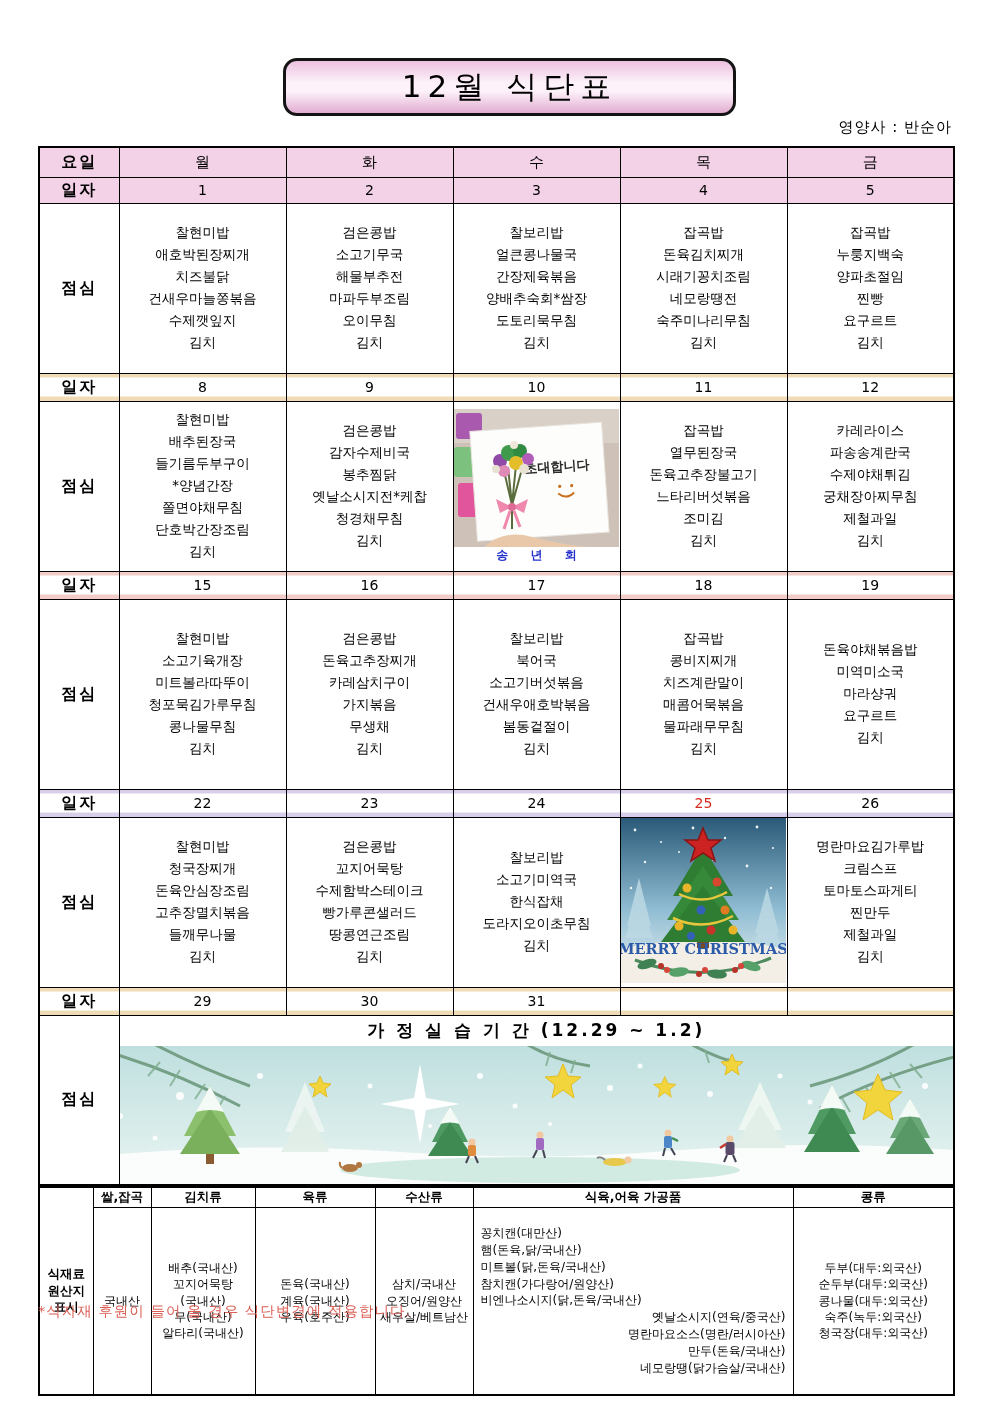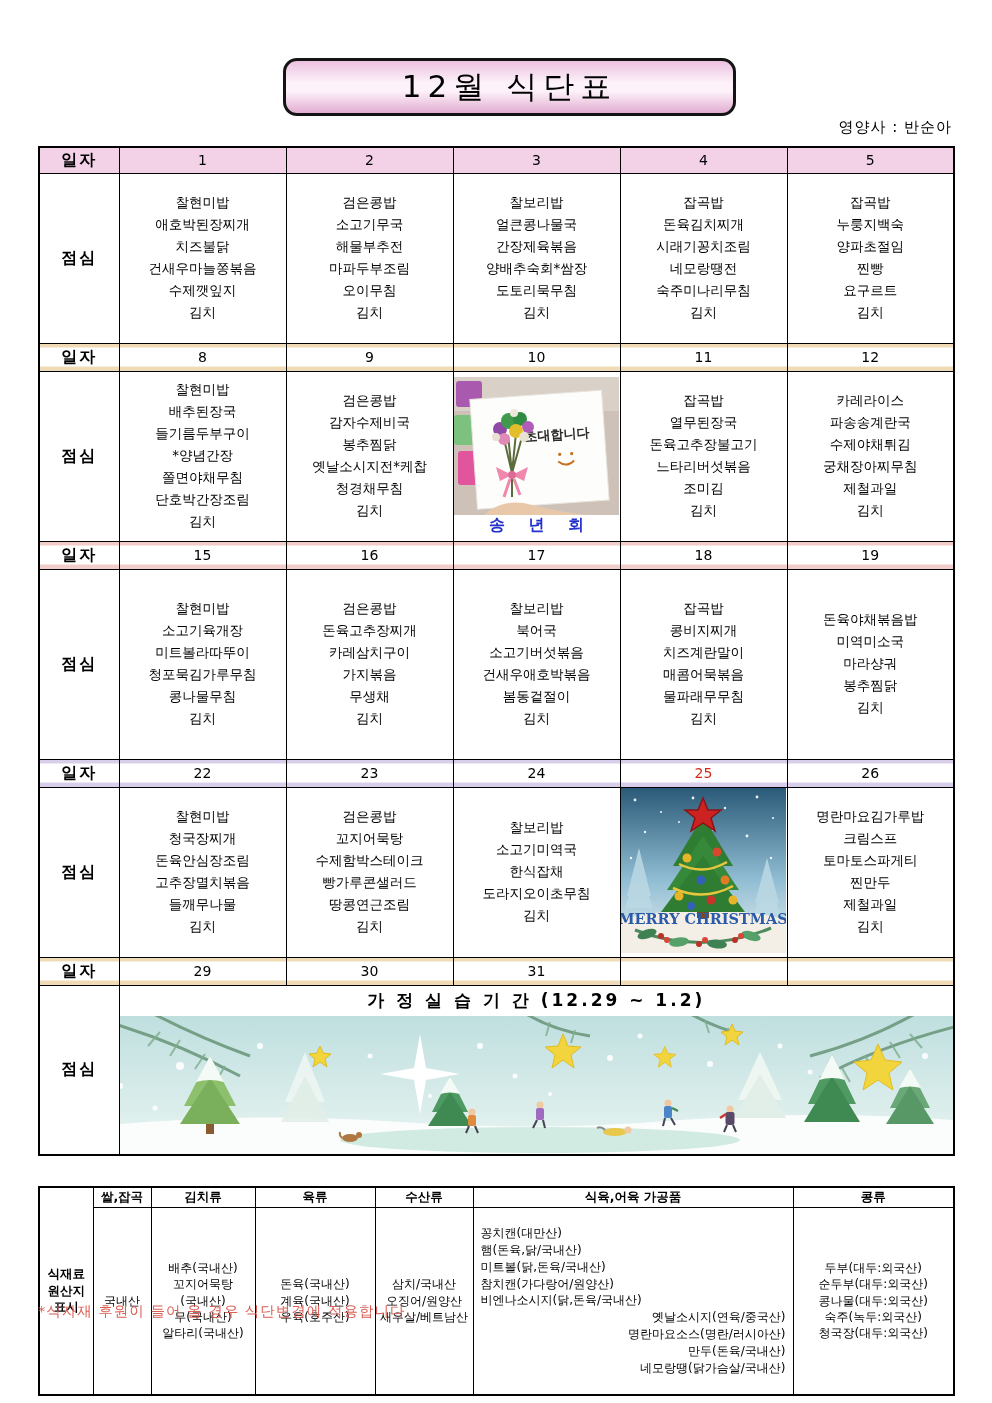--- a/index.html
+++ b/index.html
@@ -32,21 +32,21 @@
   .s-cream td{ background:linear-gradient(#efdcb6 0,#efdcb6 4px,#fff 4px,#fff calc(100% - 4px),#efdcb6 calc(100% - 4px)); }
   .s-rose  td{ background:linear-gradient(#f2ccc8 0,#f2ccc8 4px,#fff 4px,#fff calc(100% - 4px),#f2ccc8 calc(100% - 4px)); }
   .s-lav   td{ background:linear-gradient(#d8cee9 0,#d8cee9 4px,#fff 4px,#fff calc(100% - 4px),#d8cee9 calc(100% - 4px)); }
   td.red-date{ color:#d42a1e;margin-top:35px; }
 
   td.img-cell{ padding:0; }
   .photo-wrap{ display:flex; flex-direction:column; width:100%; height:100%; }
   .photo-wrap svg{ display:block; }
   .photo-caption{
     flex:1; display:flex; align-items:center; justify-content:center;
-    color:#2330cc; font-weight:bold; font-size:16px; letter-spacing:9px; padding-left:9px;
+    color:#2330cc; font-weight:bold; font-size:12px; letter-spacing:9px; padding-left:9px;
   }
   .hp-row-title{
     height:30px; display:flex; align-items:center; justify-content:center;
     font-weight:bold; font-size:17px; letter-spacing:3px;
   }
   .banner svg{ display:block; }
 
   
   table.origin{ position:absolute; left:38px; top:1186px; border-collapse:collapse; table-layout:fixed; border:2px solid #000; }
   table.origin td{ border:1px solid #000; text-align:center; vertical-align:middle; padding:1px 2px; }
@@ -77,20 +77,28 @@
   <colgroup>
       <col style="width:80px">
       <col style="width:167px">
       <col style="width:167px">
       <col style="width:167px">
       <col style="width:167px">
       <col style="width:167px">
     </colgroup>
 
   <tbody>
+      <tr class="hdr">
+    <td class="lab">요일</td>
+    <td>월</td>
+    <td>화</td>
+    <td>수</td>
+    <td>목</td>
+    <td>금</td>
+  </tr>
 
   <tr class="date-first">
     <td class="lab">일자</td>
     <td class="date">1</td>
     <td class="date">2</td>
     <td class="date">3</td>
     <td class="date">4</td>
     <td class="date">5</td>
   </tr>
 
@@ -237,21 +245,21 @@
 김치</td>
     <td class="cell">잡곡밥
 콩비지찌개
 치즈계란말이
 매콤어묵볶음
 물파래무무침
 김치</td>
     <td class="cell">돈육야채볶음밥
 미역미소국
 마라샹궈
-봉추찜닭
+요구르트
 김치</td>
   </tr>
 
   <tr class="dates s-lav">
     <td class="lab">일자</td>
     <td>22</td>
     <td>23</td>
     <td>24</td>
     <td class="red-date">25</td>
     <td>26</td>

